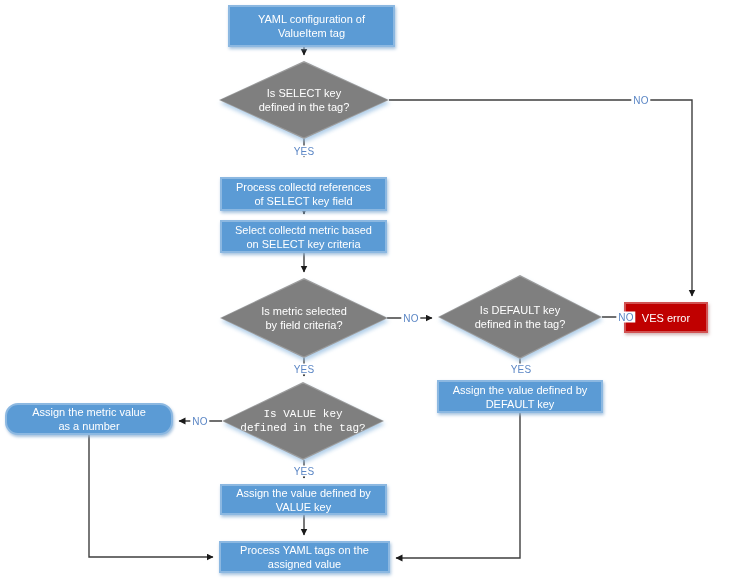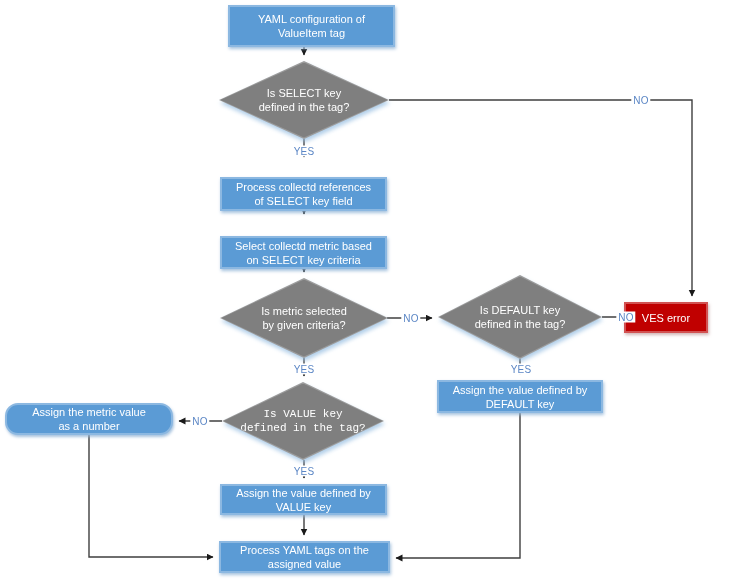--- a/index.html
+++ b/index.html
@@ -84,21 +84,21 @@
   <div class="node process" style="left:220px;top:5px;width:167px;height:42px;margin-left:8px;">
     <span>YAML configuration of</span>
     <span>ValueItem tag</span>
   </div>
 
   <div class="node process" style="left:220px;top:177px;width:167px;height:34px;">
     <span>Process collectd references</span>
     <span>of SELECT key field</span>
   </div>
 
-  <div class="node process" style="left:220px;top:220px;width:167px;height:33px;margin-top:16px;">
+  <div class="node process" style="left:220px;top:220px;width:167px;height:33px;">
     <span>Select collectd metric based</span>
     <span>on SELECT key criteria</span>
   </div>
 
   <div class="node process" style="left:437px;top:380px;width:166px;height:33px;">
     <span>Assign the value defined by</span>
     <span>DEFAULT key</span>
   </div>
 
   <div class="node process" style="left:5px;top:403px;width:168px;height:32px;border-radius:13px;">
@@ -126,21 +126,21 @@
         <span>Is SELECT key</span>
         <span>defined in the tag?</span>
       </div>
     </div>
   </div>
 
   <div class="diamond-wrap" style="left:220px;top:278px;width:168px;height:80px;">
     <div class="diamond-outer">
       <div class="diamond-inner">
         <span>Is metric selected</span>
-        <span>by given criteria?</span>
+        <span>by field criteria?</span>
       </div>
     </div>
   </div>
 
   <div class="diamond-wrap" style="left:438px;top:275px;width:164px;height:84px;">
     <div class="diamond-outer">
       <div class="diamond-inner">
         <span>Is DEFAULT key</span>
         <span>defined in the tag?</span>
       </div>

